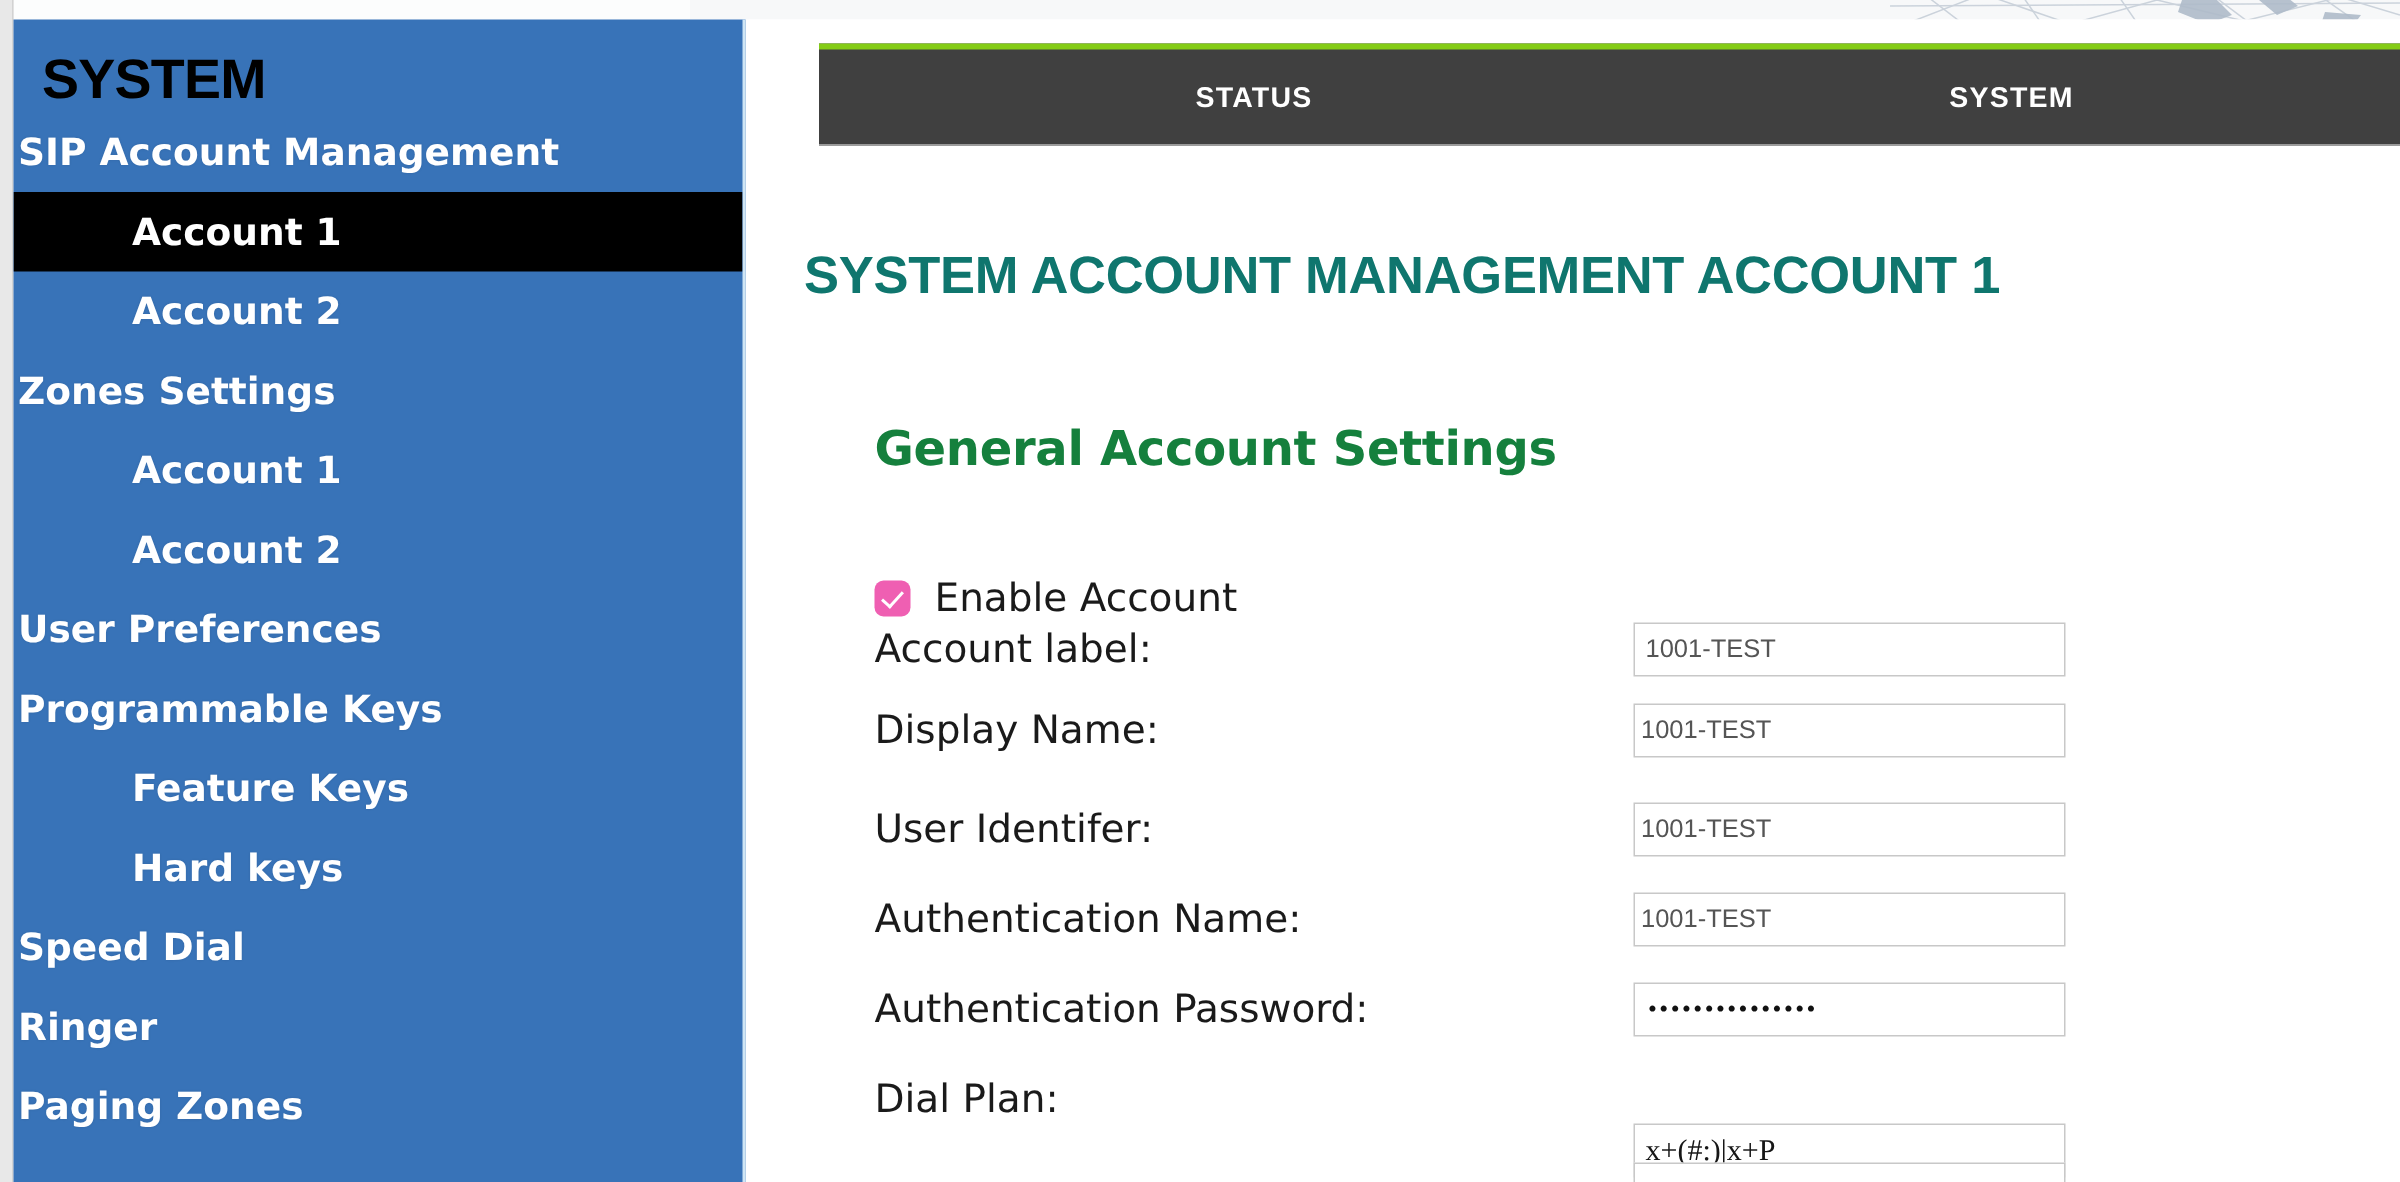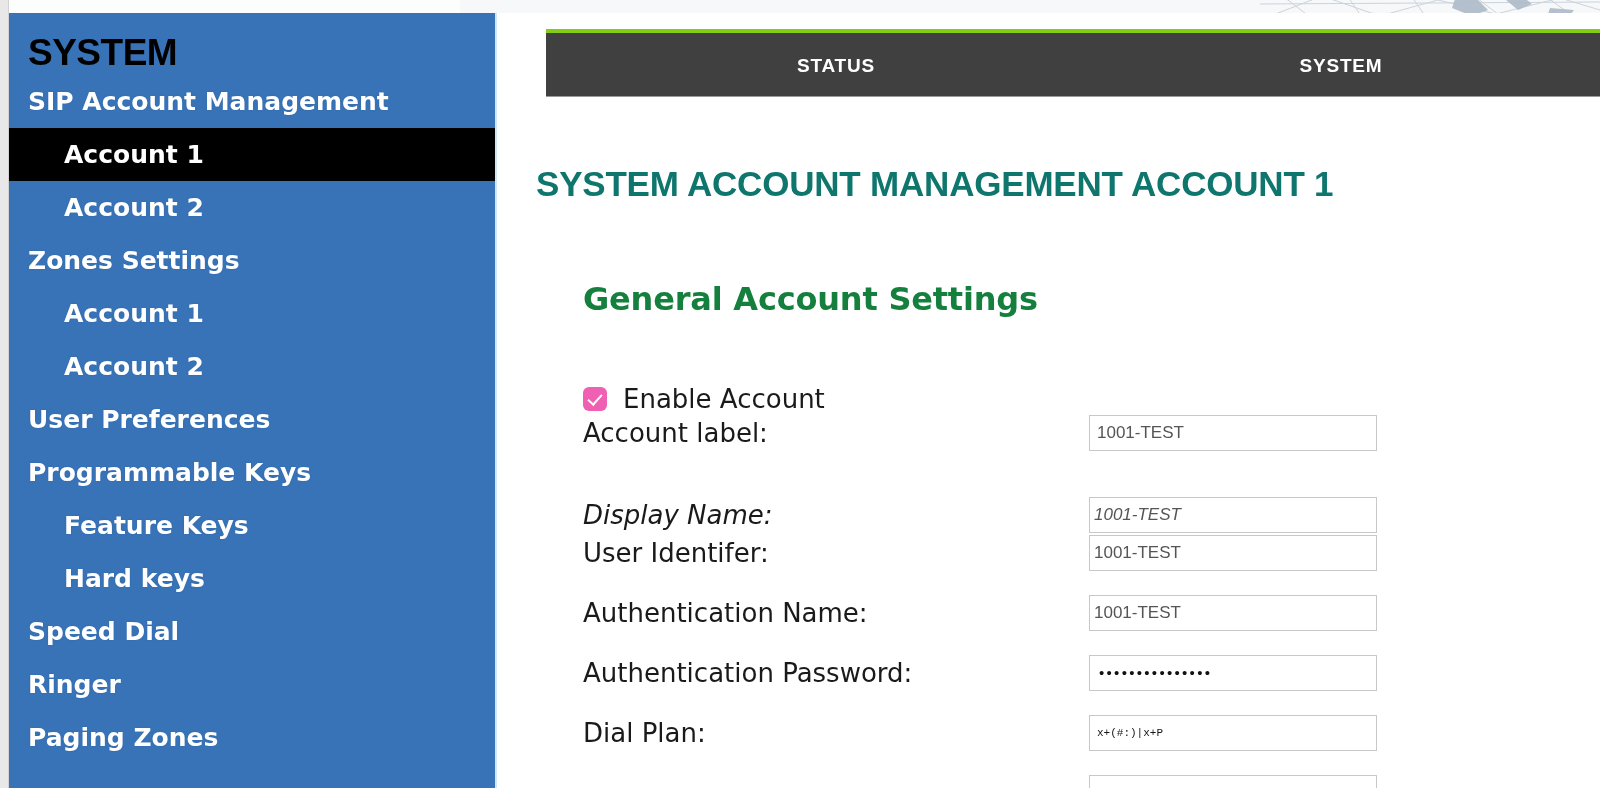--- a/index.html
+++ b/index.html
@@ -61,25 +61,25 @@
     line-height: 1;
   }
   .nav-list { margin: 0; padding: 0; list-style: none; }
   .nav-item {
     color: #ffffff;
     font-size: 25px;
     font-weight: bold;
     font-family: "DejaVu Sans", sans-serif;
     height: 53px;
     line-height: 53px;
-    padding-left: 19px;
+    padding-left: 3px;
     white-space: nowrap;
     text-shadow: 0 0 2px rgba(0,0,0,0.10);
   }
-  .nav-item.sub { padding-left: 55px; }
+  .nav-item.sub { padding-left: 79px; }
   .nav-item.active {
     background: #000000;
     color: #ffffff;
   }
   #nav-spacer { height: 4px; }
 
   
   #main {
     position: absolute;
     left: 499px; top: 13px;
@@ -187,21 +187,21 @@
     border: 1px solid #c8c8c8;
     box-sizing: border-box;
     font-size: 17px;
     color: #555555;
     font-family: "Liberation Sans", sans-serif;
     padding: 0 0 0 7px;
     line-height: 34px;
     white-space: nowrap;
     overflow: hidden;
   }
-  .field-input.mono { font-family: Liberation Mono, monospace; color: #161616; font-size: 11px; }
+  .field-input.mono { font-family: Liberation Serif, serif; color: #161616; font-size: 20px; margin-top: 34px; }
   .field-input.pwd {
     color: #111111;
     font-size: 15px;
     letter-spacing: 2.3px;
     padding-left: 9px;
   }
   .field-input.clipped { text-indent: -3px; }
   .field-row.cut .field-input { height: 36px; }
 </style>
 </head>
@@ -260,21 +260,21 @@
   <div id="form">
     <div class="check-row">
       <span class="checkbox" id="enable-checkbox" style="background: rgb(239, 95, 178);"></span>
       <span class="check-label">Enable Account</span>
     </div>
     <div id="field-rows">
         <div class="field-row" style="top: 402px;">
           <div class="field-label">Account label:</div>
           <div class="field-input">1001-TEST</div>
         </div>
-        <div class="field-row" style="top: 484px; font-style: italic;">
+        <div class="field-row" style="top: 456px;">
           <div class="field-label">Display Name:</div>
           <div class="field-input clipped">1001-TEST</div>
         </div>
         <div class="field-row" style="top: 522px;">
           <div class="field-label">User Identifer:</div>
           <div class="field-input clipped">1001-TEST</div>
         </div>
         <div class="field-row" style="top: 582px;">
           <div class="field-label">Authentication Name:</div>
           <div class="field-input clipped">1001-TEST</div>

